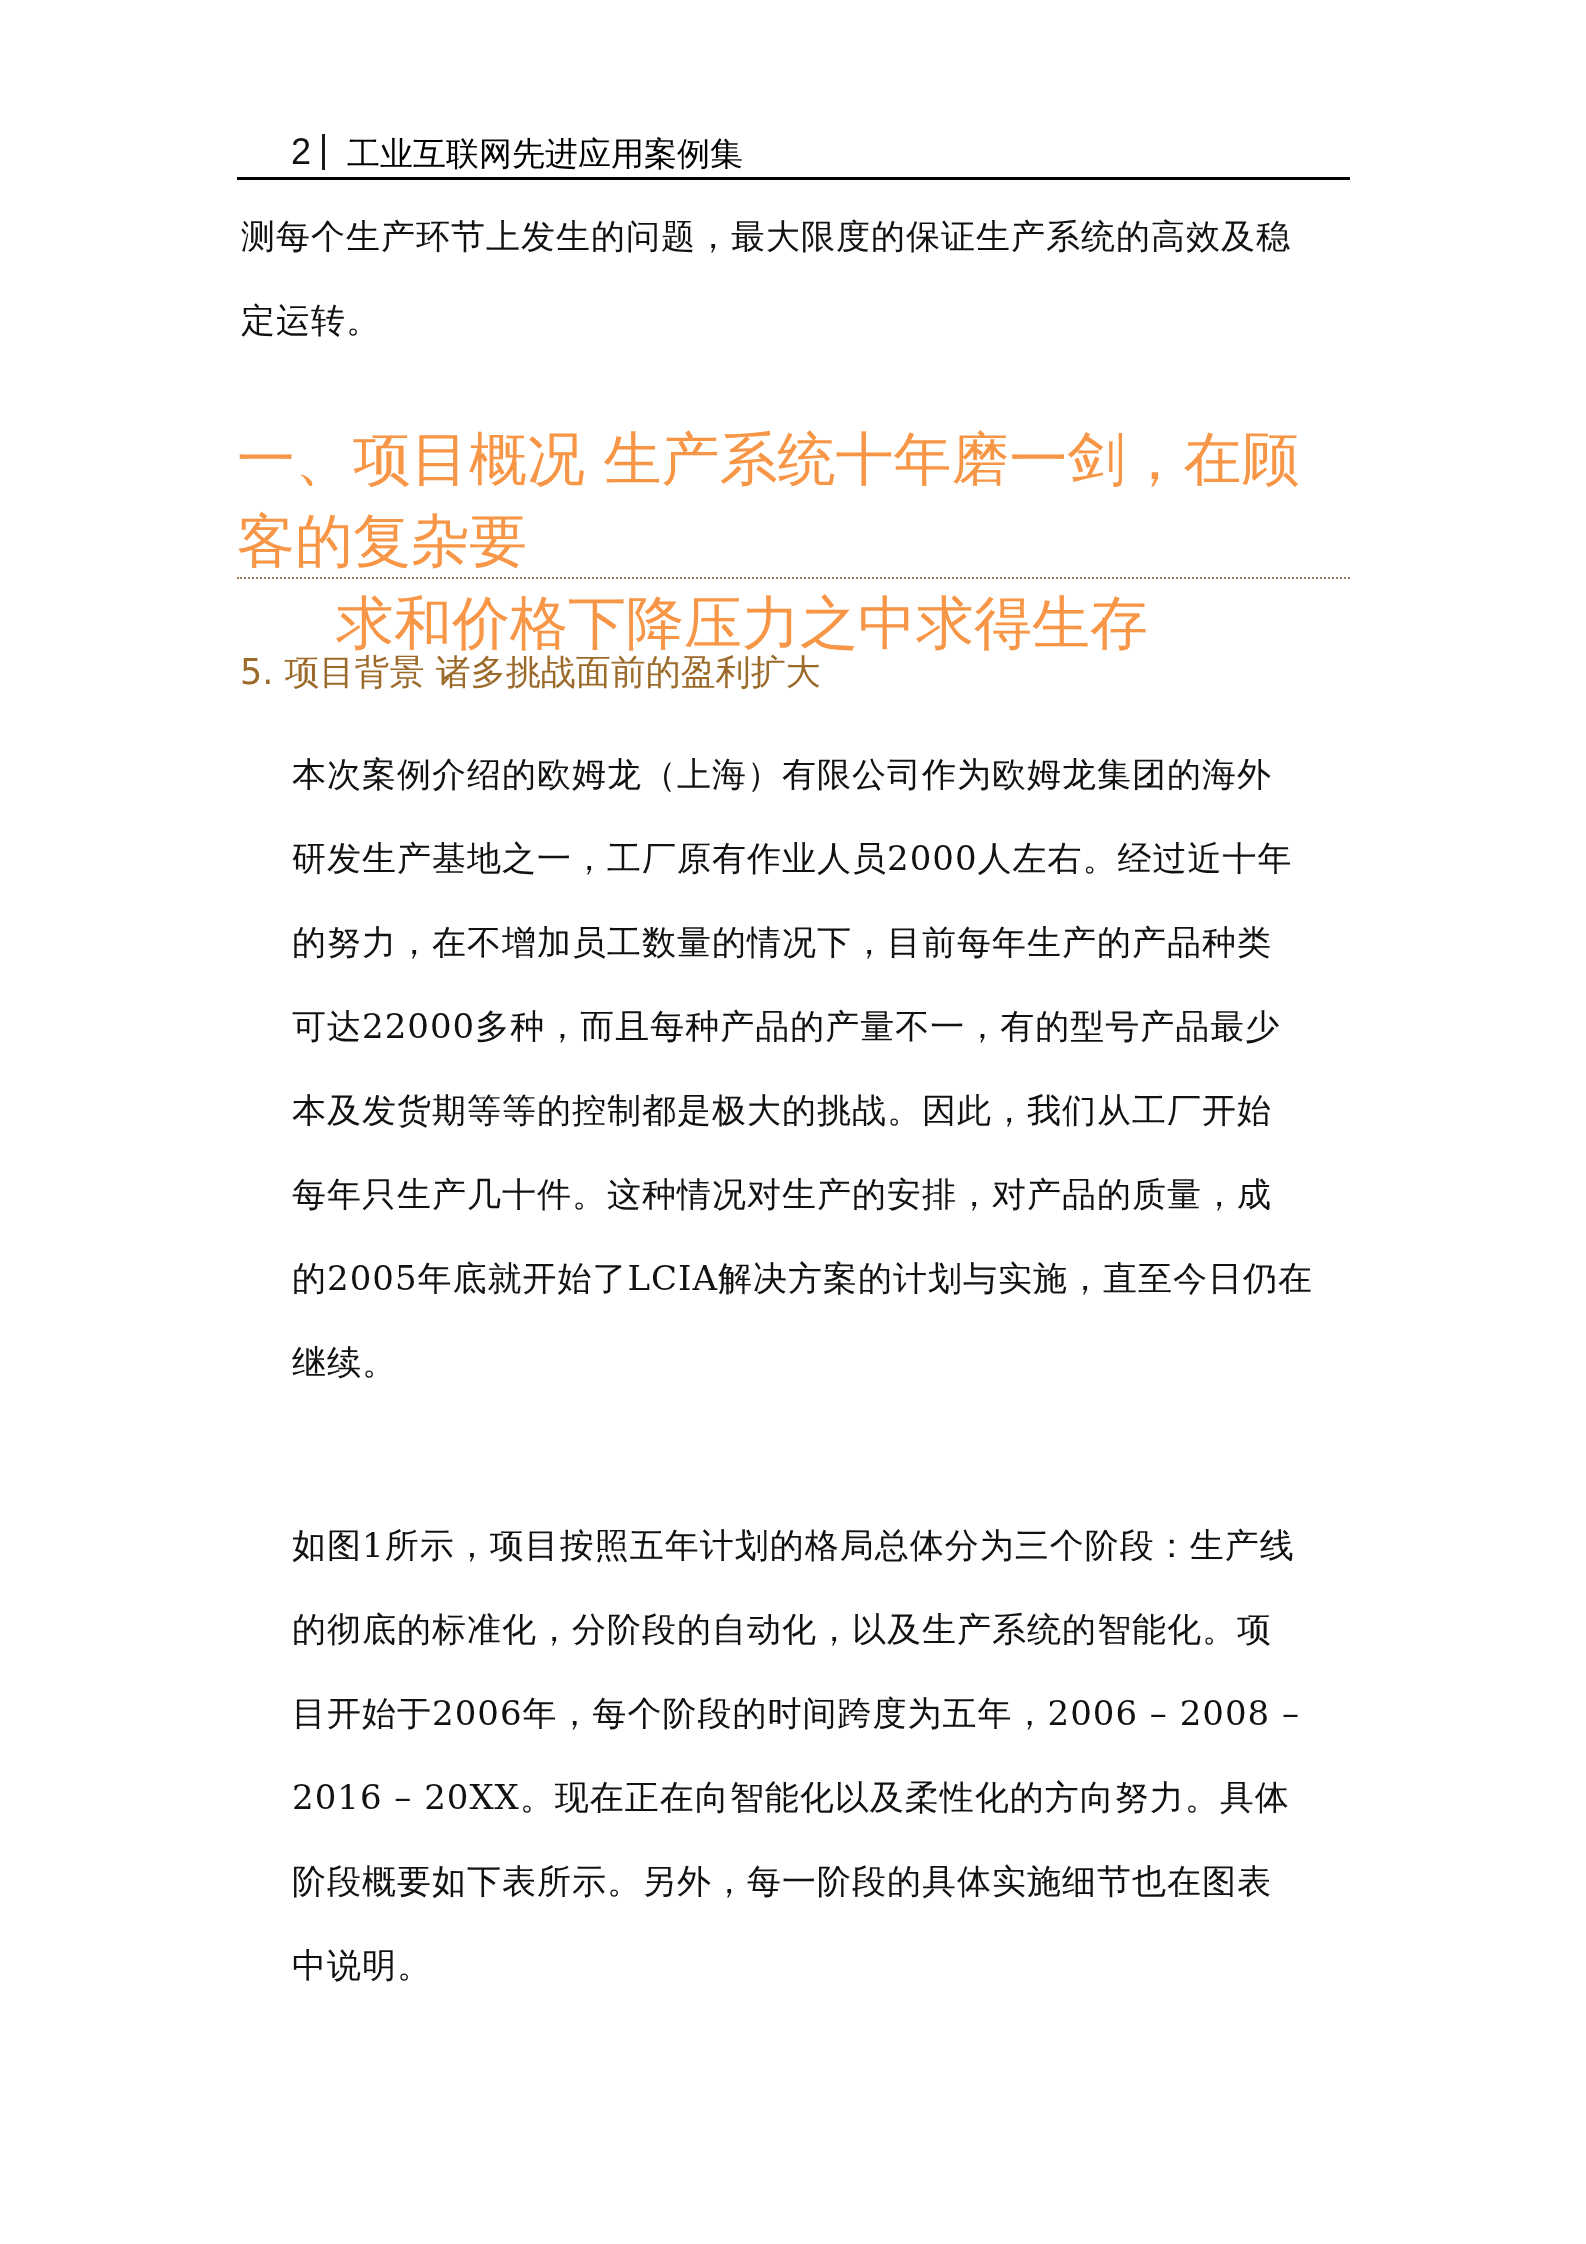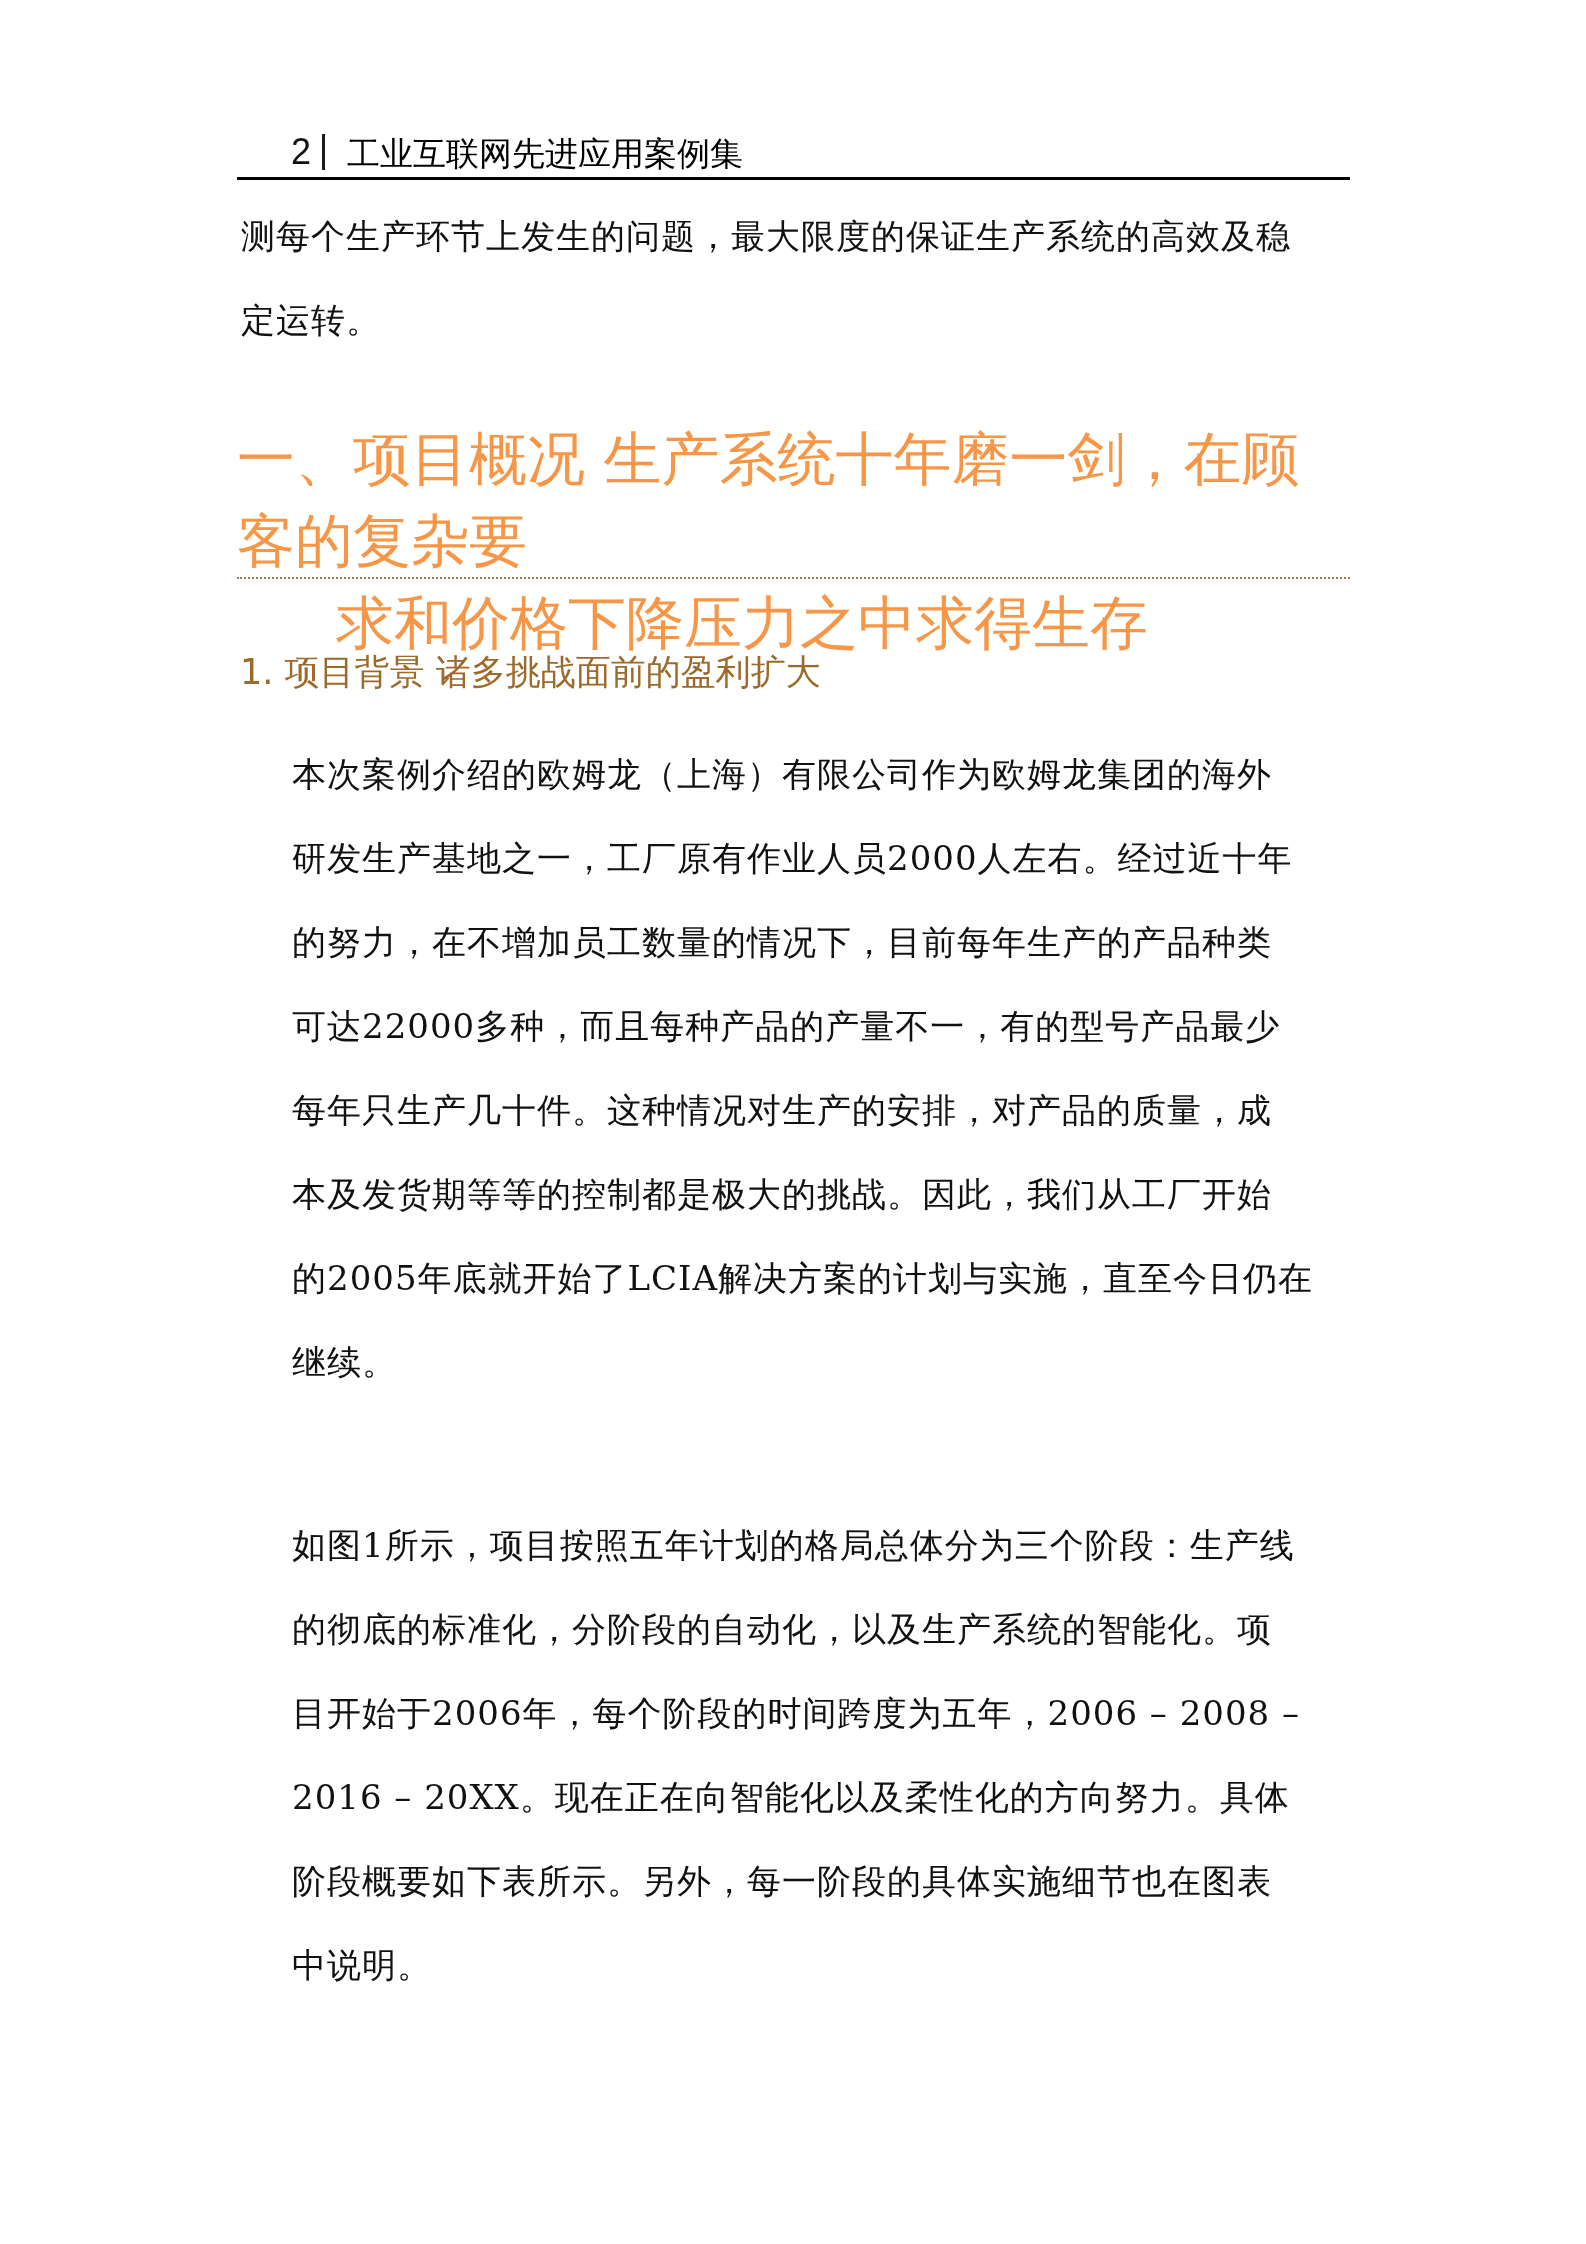--- a/index.html
+++ b/index.html
@@ -50,29 +50,29 @@
     <span class="p-line">测每个生产环节上发生的问题，最大限度的保证生产系统的高效及稳</span>
     <span class="p-line">定运转。</span>
   </div>
 
   <div class="h1">
     <span class="l1">一、项目概况  生产系统十年磨一剑，在顾客的复杂要</span>
     <span class="l2">求和价格下降压力之中求得生存</span>
   </div>
   <div class="h1-rule"></div>
 
-  <div class="h2 h2-1">1. 项目背景  诸多挑战面前的盈利扩大</div>
+  <div class="h2 h2-1">5. 项目背景  诸多挑战面前的盈利扩大</div>
 
   <div class="body-text p1">
     <span class="p-line">本次案例介绍的欧姆龙（上海）有限公司作为欧姆龙集团的海外</span>
     <span class="p-line">研发生产基地之一，工厂原有作业人员2000人左右。经过近十年</span>
     <span class="p-line">的努力，在不增加员工数量的情况下，目前每年生产的产品种类</span>
     <span class="p-line">可达22000多种，而且每种产品的产量不一，有的型号产品最少</span>
+    <span class="p-line">本及发货期等等的控制都是极大的挑战。因此，我们从工厂开始</span>
     <span class="p-line">每年只生产几十件。这种情况对生产的安排，对产品的质量，成</span>
-    <span class="p-line">本及发货期等等的控制都是极大的挑战。因此，我们从工厂开始</span>
     <span class="p-line">的2005年底就开始了LCIA解决方案的计划与实施，直至今日仍在</span>
     <span class="p-line">继续。</span>
   </div>
 
 
   <div class="body-text p2">
     <span class="p-line">如图1所示，项目按照五年计划的格局总体分为三个阶段：生产线</span>
     <span class="p-line">的彻底的标准化，分阶段的自动化，以及生产系统的智能化。项</span>
     <span class="p-line">目开始于2006年，每个阶段的时间跨度为五年，2006 – 2008 –</span>
     <span class="p-line">2016 – 20XX。现在正在向智能化以及柔性化的方向努力。具体</span>

